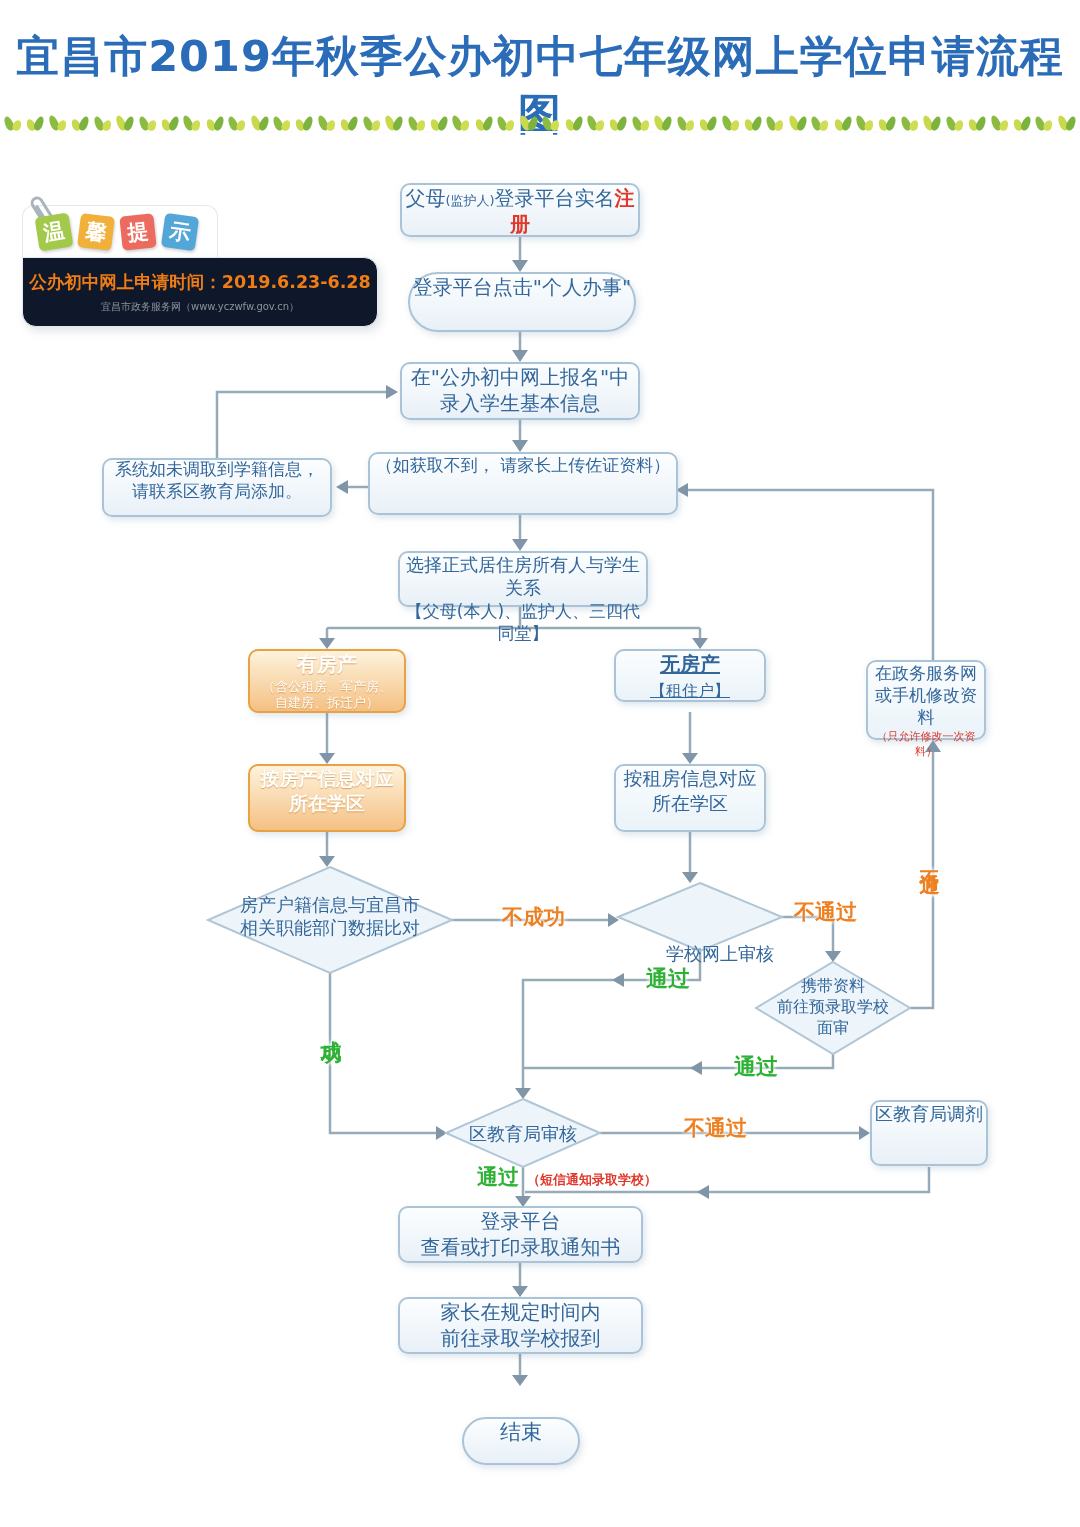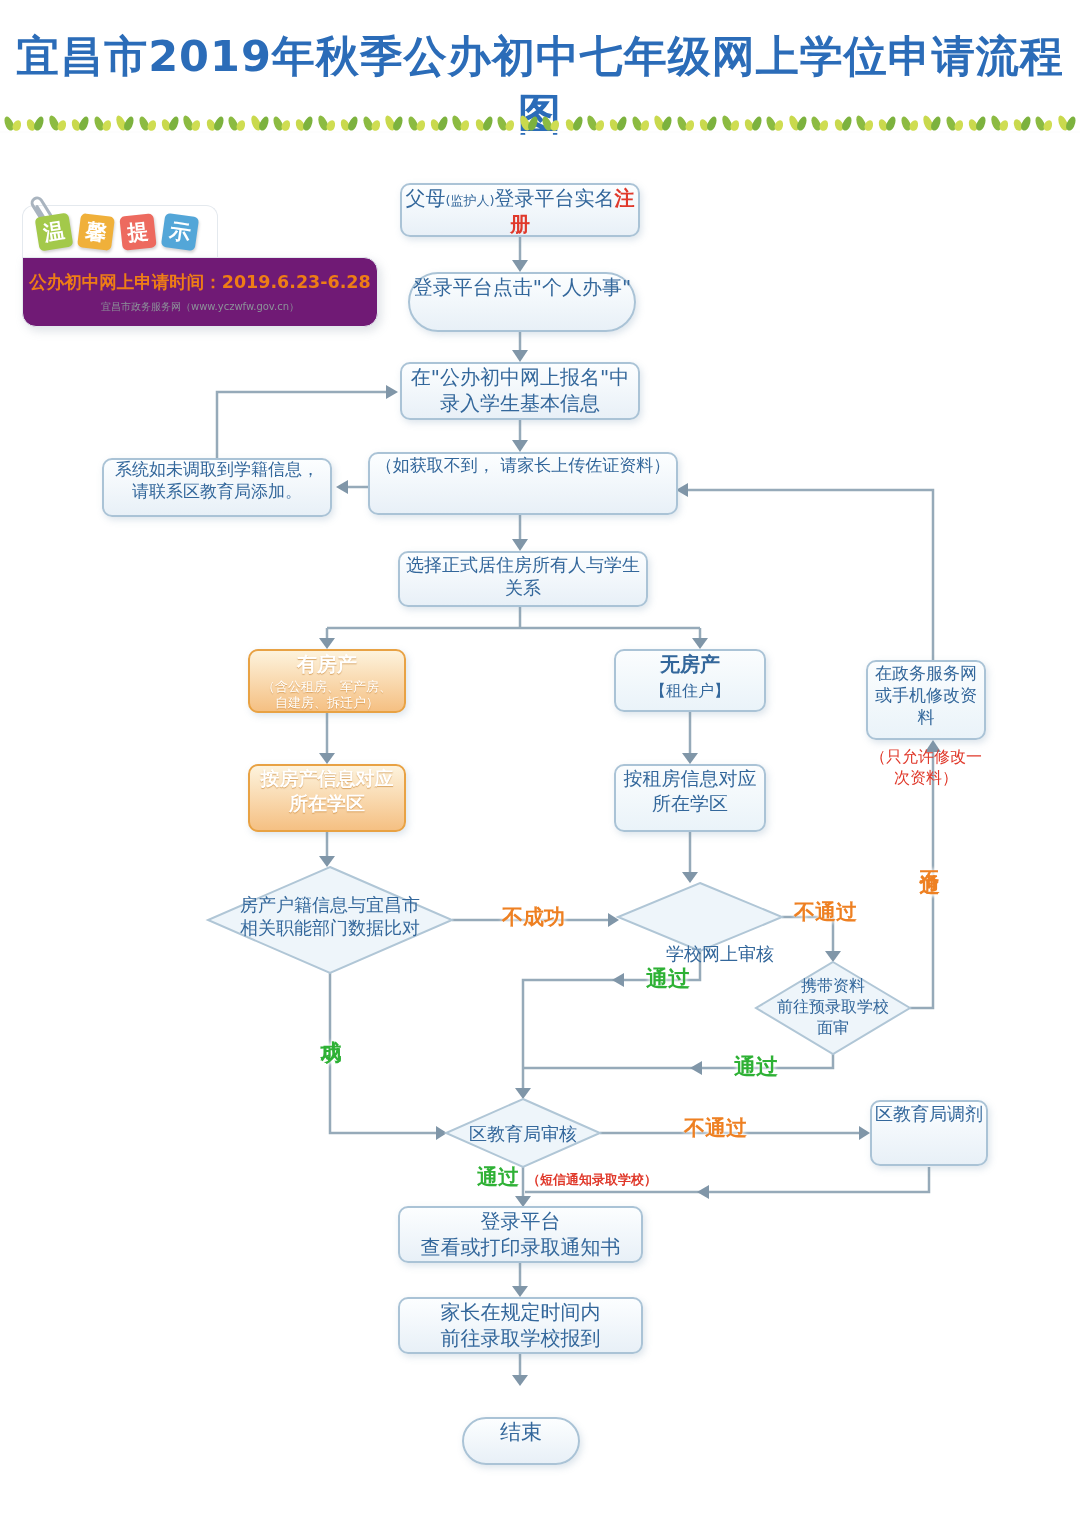--- a/index.html
+++ b/index.html
@@ -19,21 +19,21 @@
   .sprout::after{right:1px;background:#cfdd52;transform:rotate(24deg);height:11px;}
   .sprout:nth-child(even)::before{background:#c9d94d;height:12px;}
   .sprout:nth-child(even)::after{background:#7cb23e;height:15px;}
   .sprout:nth-child(3n)::before{height:16px;}
 
   
   .tip-box{position:absolute;left:22px;top:205px;width:356px;}
   .tip-tab{position:relative;width:196px;height:52px;background:#fff;border:1px solid #e4e9ee;
     border-bottom:none;border-radius:12px 12px 0 0;display:flex;align-items:center;gap:8px;
     padding-left:14px;box-sizing:border-box;}
-  .tip-body{position:relative;background:#701a75;border:1px solid #e4e9ee;border-radius:0 14px 14px 14px;
+  .tip-body{position:relative;background:#0f172a;border:1px solid #e4e9ee;border-radius:0 14px 14px 14px;
     box-shadow:3px 4px 10px rgba(140,155,170,.28);padding:12px 6px 12px 6px;text-align:center;}
   .tile{width:34px;height:34px;border-radius:5px;color:#fff;font-size:21px;font-weight:bold;
     display:flex;align-items:center;justify-content:center;box-shadow:1px 2px 3px rgba(0,0,0,.18);}
   .tile1{background:#a3c94a;transform:rotate(-9deg);}
   .tile2{background:#f0b03a;transform:rotate(7deg);}
   .tile3{background:#ed6a5f;transform:rotate(-6deg);}
   .tile4{background:#53a6d8;transform:rotate(8deg);}
   .tip-line1{color:#ee7d15;font-size:17.5px;font-weight:bold;margin-bottom:6px;}
   .tip-line2{color:#8c9299;font-size:10px;line-height:1.35;}
   .paperclip{position:absolute;left:8px;top:-14px;transform:rotate(-32deg);}
@@ -47,21 +47,21 @@
   .orange{border-color:#e8a244;background:linear-gradient(180deg,#fdf3dd 0%,#f5c083 100%);
     color:#fff;text-shadow:0 1px 1px rgba(190,115,25,.55);}
   .lite{background:linear-gradient(180deg,#fbfdfe 0%,#eaf3f9 100%);}
   .t20{font-size:20px;} .t19{font-size:19px;} .t18{font-size:18px;} .t17{font-size:17px;} .t16{font-size:16px;}
   .bold{font-weight:bold;}
   .sub-small{font-size:13px;line-height:1.25;margin-top:2px;}
   .red{color:#e0392b;}
   .org-red{color:#e2572d;font-weight:bold;}
   .blue-bold{color:#2566a8;font-weight:bold;}
   .small-inline{font-size:13px;}
-  .note-red{color:#e0392b;font-size:16px;margin-top:19px;}
+  .note-red{color:#e0392b;font-size:11px;margin-top:2px;}
 
   .d-label{position:absolute;color:#33679b;text-align:center;line-height:1.3;}
 
   
   .elabel{position:absolute;font-weight:bold;white-space:nowrap;}
   .green{color:#2eb135;font-size:22px;text-shadow:0 0 4px #fff,0 0 5px #fff;}
   .orangel{color:#ee8022;font-size:21px;text-shadow:0 0 4px #fff,0 0 5px #fff;}
   .vert{writing-mode:vertical-rl;text-orientation:upright;letter-spacing:2px;}
   .pass-note{position:absolute;color:#e0392b;font-size:13px;font-weight:bold;white-space:nowrap;}
 
@@ -224,29 +224,30 @@
       <div class="t17">（如获取不到， 请家长上传佐证资料）</div>
     </div>
 
     <div class="n-box t17" style="left:102px;top:458px;width:230px;height:59px;font-family:Liberation Mono, monospace;">
       <div>系统如未调取到学籍信息，</div>
       <div>请联系区教育局添加。</div>
     </div>
 
     <div class="n-box" style="left:398px;top:551px;width:250px;height:56px;">
       <div class="t18">选择正式居住房所有人与学生关系</div>
+      <div class="t17">【父母(本人)、监护人、三四代同堂】</div>
     </div>
 
     <div class="n-box orange" style="left:248px;top:649px;width:158px;height:64px;">
       <div class="t20 bold">有房产</div>
       <div class="sub-small">（含公租房、军产房、</div>
       <div class="sub-small" style="margin-top:0;">自建房、拆迁户）</div>
     </div>
 
-    <div class="n-box lite" style="left:614px;top:649px;width:152px;height:63px;">
+    <div class="n-box lite" style="left:614px;top:649px;width:152px;height:53px;text-decoration:underline;">
       <div class="t20 bold">无房产</div>
       <div class="t16" style="margin-top:4px;">【租住户】</div>
     </div>
 
     <div class="n-box orange t19 bold" style="left:248px;top:764px;width:158px;height:68px;">
       <div>按房产信息对应</div>
       <div>所在学区</div>
     </div>
 
     <div class="n-box lite t19" style="left:614px;top:764px;width:152px;height:68px;">

